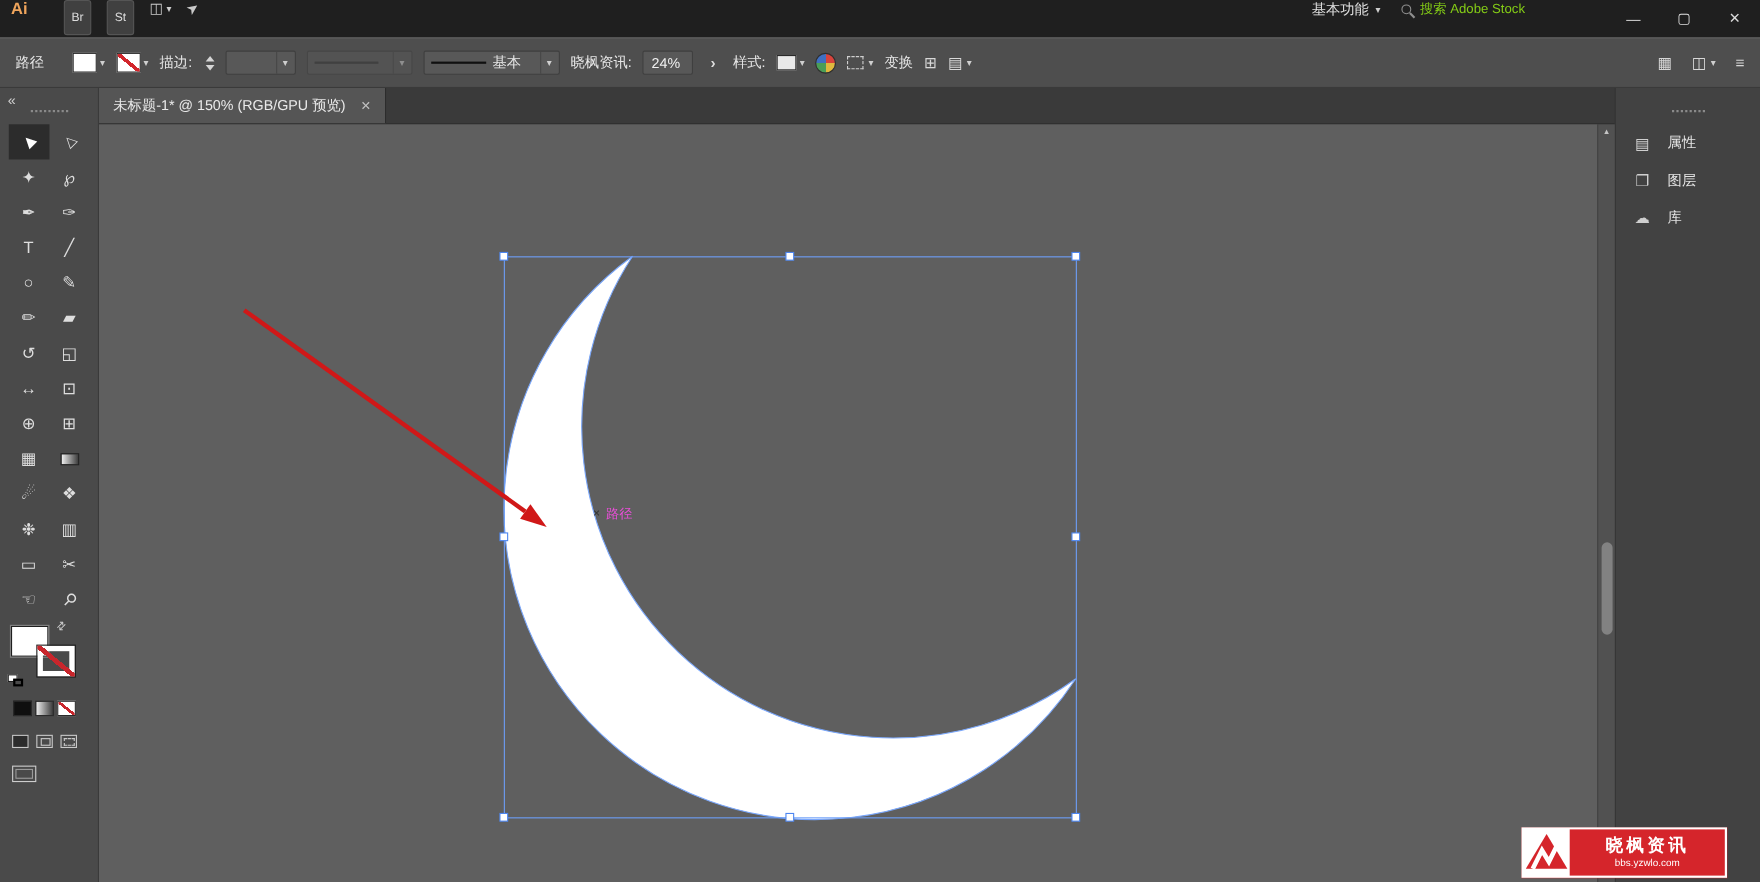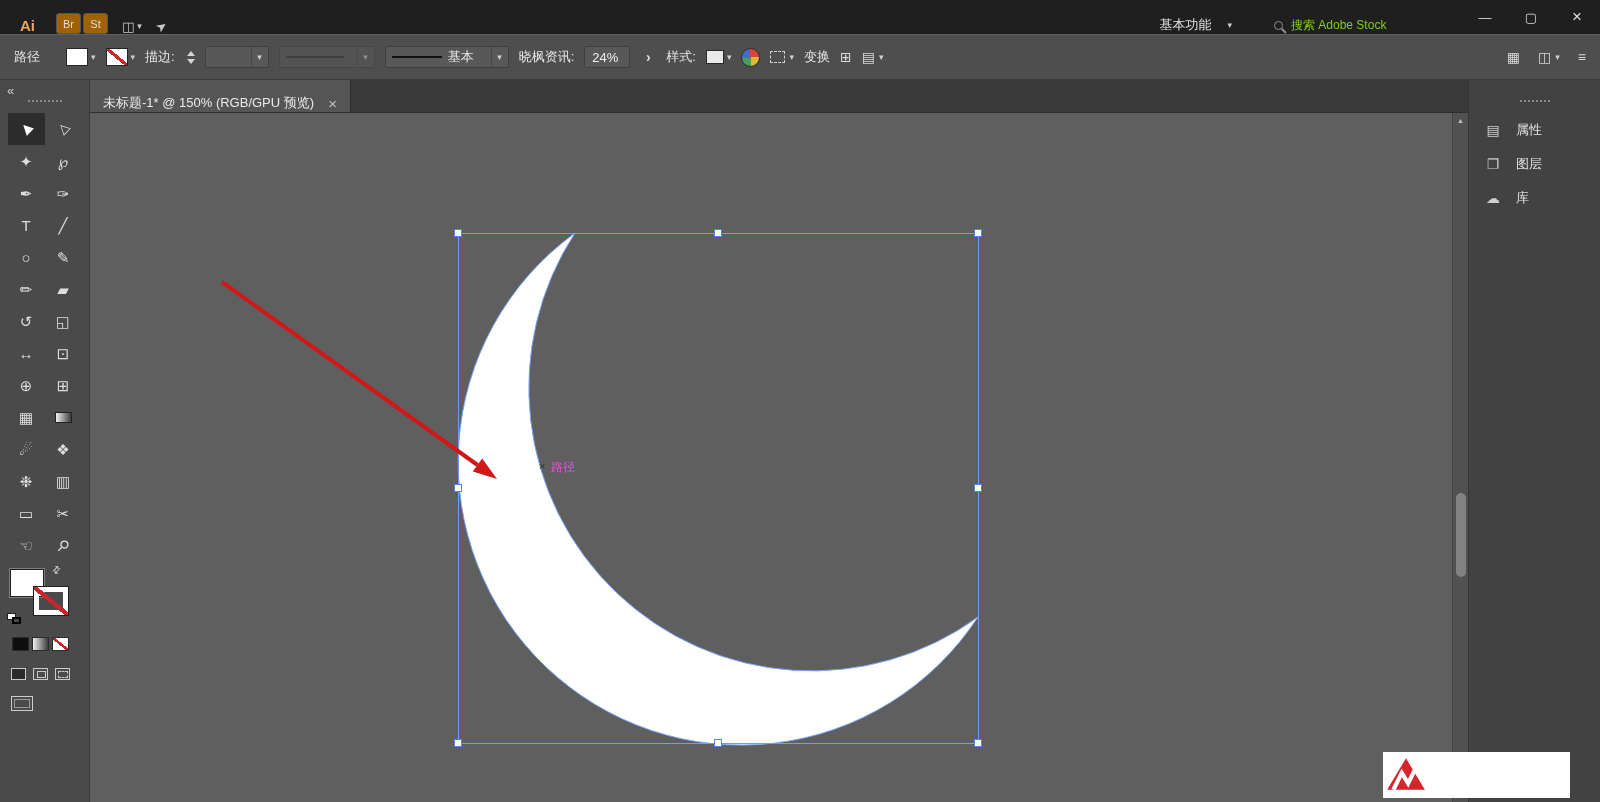--- a/index.html
+++ b/index.html
@@ -1,29 +1,29 @@
 <!DOCTYPE html>
 <html><head>
 <meta charset="utf-8">
 <style>
   *{box-sizing:border-box;margin:0;padding:0}
   html,body{width:1600px;height:802px;overflow:hidden}
   body{font-family:"Liberation Sans","DejaVu Sans",sans-serif;background:#333;font-size:13px;user-select:none}
   .app{width:100%;height:100%;display:flex;flex-direction:column}
 
   
-  .titlebar{flex:0 0 34px;background:#1f1f1f;display:flex;align-items:flex-end;padding-left:20px;color:#e8e8e8}
+  .titlebar{flex:0 0 34px;background:#1f1f1f;display:flex;align-items:flex-start;padding-left:10px;color:#e8e8e8}
   .logo{color:#f0a55c;font-weight:bold;font-size:15px;width:34px}
   .menus{display:flex;height:100%}
   .menu-item{padding:0 11px;display:flex;align-items:center;font-size:13px;cursor:default;white-space:nowrap}
-  .tb-badge{margin-left:2px;width:25px;height:21px;background:#a16207;border:1px solid #555;border-radius:3px;font-size:11px;color:#ddd;display:flex;align-items:center;justify-content:center}
+  .tb-badge{margin-left:14px;width:25px;height:32px;background:#404040;border:1px solid #555;border-radius:3px;font-size:11px;color:#ddd;display:flex;align-items:center;justify-content:center}
   .tb-icon{margin-left:14px;color:#c9c9c9;font-size:13px;display:flex;align-items:center;gap:3px}
   .share-glyph{display:inline-block;transform:rotate(-35deg)}
   .spacer{flex:1}
-  .workspace{display:flex;align-items:center;gap:16px;color:#e0e0e0;margin-right:42px}
+  .workspace{display:flex;align-items:center;gap:6px;color:#e0e0e0;margin-right:19px}
   .search{display:flex;align-items:center;gap:8px;width:160px;margin-right:28px}
   .mag{width:9px;height:9px;border:1.5px solid #8f8f8f;border-radius:50%;position:relative;flex:0 0 9px}
   .mag::after{content:"";position:absolute;width:6px;height:1.5px;background:#8f8f8f;transform:rotate(45deg);left:6px;top:8px}
   .search-ph{font-size:12px;color:#84cc16;white-space:nowrap}
   .winbtns{display:flex;height:100%}
   .winbtn{width:46px;height:100%;display:flex;align-items:center;justify-content:center;color:#dcdcdc;font-size:13px}
   .winbtn.close{font-size:17px}
   .chev{font-size:9px;color:#cfcfcf;line-height:1}
 
   
@@ -84,21 +84,21 @@
   .mode-ico{width:15px;height:12px;border:1px solid #c9c9c9;position:relative}
   .mode-normal{background:#2c2c2c}
   .mode-behind::after{content:"";position:absolute;right:1px;bottom:1px;width:7px;height:5px;border:1px solid #c9c9c9}
   .mode-inside::after{content:"";position:absolute;left:2px;top:2px;width:8px;height:5px;border:1px dashed #c9c9c9}
   .screen-mode{margin:16px 0 0 11px;width:22px;height:15px;border:1px solid #cdcdcd;position:relative}
   .screen-mode::after{content:"";position:absolute;inset:2px;border:1px solid #9a9a9a}
 
   
   .center{flex:1;display:flex;flex-direction:column;min-width:0}
   .tabbar{flex:0 0 33px;background:#3a3a3a;display:flex;border-bottom:1px solid #2e2e2e}
-  .tab{background:#555;display:flex;align-items:flex-end;gap:14px;padding:0 13px;color:#e9e9e9;border-right:1px solid #2c2c2c;white-space:nowrap}
+  .tab{background:#555;display:flex;align-items:center;gap:14px;padding:0 13px;color:#e9e9e9;border-right:1px solid #2c2c2c;white-space:nowrap}
   .tab-close{color:#c2c2c2;font-size:15px}
   .canvas-wrap{flex:1;display:flex;min-height:0}
   .canvas{flex:1;background:#5f5f5f;position:relative;overflow:hidden}
   .canvas svg{position:absolute;inset:0;width:100%;height:100%}
   .vscroll{flex:0 0 16px;background:#515151;border-left:1px solid #424242;position:relative}
   .scroll-arrow{height:15px;display:flex;align-items:center;justify-content:center;color:#c5c5c5;font-size:7px}
   .scroll-arrow.down{position:absolute;bottom:0;left:0;right:0}
   .vthumb{position:absolute;left:3px;width:10px;border-radius:5px;background:#828282;top:380px;height:84px}
 
   
@@ -386,13 +386,17 @@
         </div>
     </aside>
   </div>
 </div>
 
 <div class="watermark">
   <svg class="wm-logo" viewBox="0 0 40 40">
     <polygon points="2,34 20,4 38,34" fill="#d5252b"></polygon>
     <polyline points="8,34 16,18 22,28 30,12" fill="none" stroke="#ffffff" stroke-width="4"></polyline>
   </svg>
+  <div class="wm-right">
+    <div class="wm-title">晓枫资讯</div>
+    <div class="wm-sub">bbs.yzwlo.com</div>
+  </div>
 </div>
 
 </body></html>

